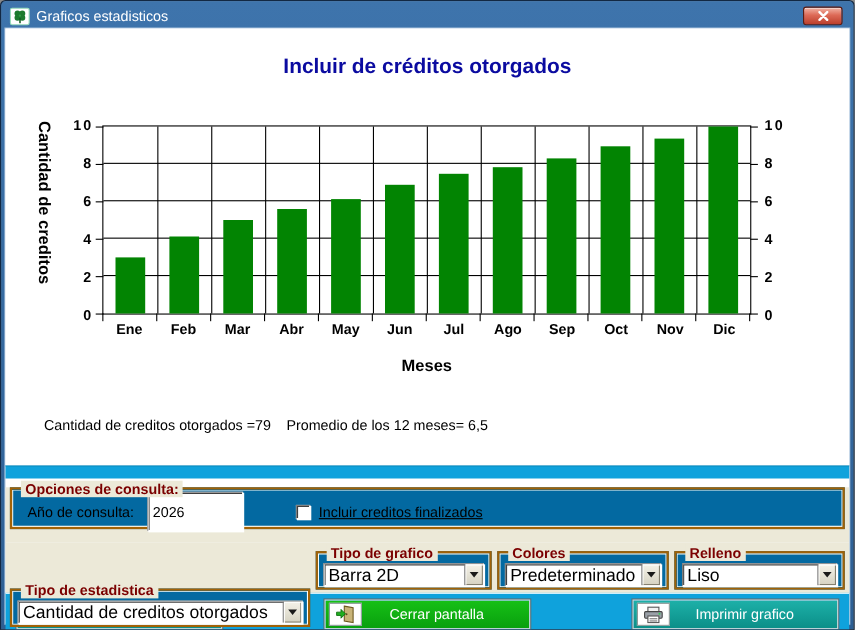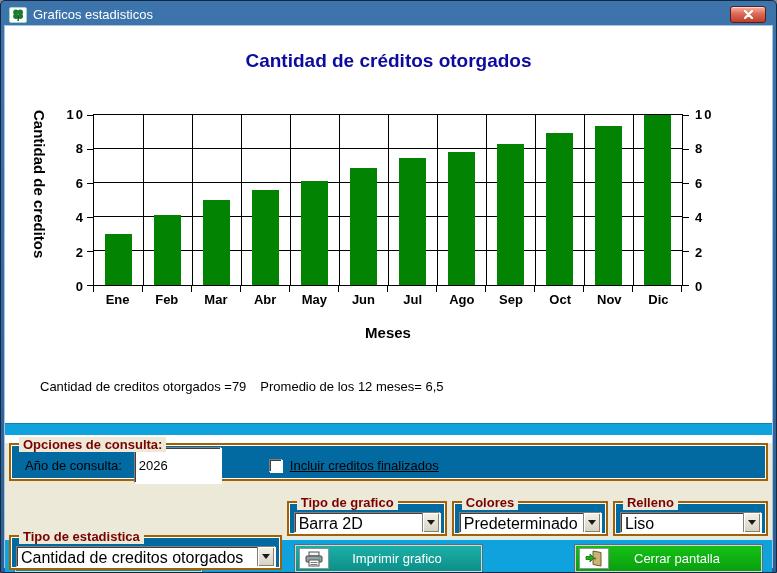--- a/index.html
+++ b/index.html
@@ -119,21 +119,21 @@
     <span class="close-btn">
       <svg width="11" height="9" viewBox="0 0 11 9">
         <path d="M2 1 L9 8 M9 1 L2 8" stroke="#ffffff" stroke-width="2.2" stroke-linecap="round"></path>
       </svg>
     </span>
   </div>
 
   <div class="client">
 
     <div class="chart-section">
-      <div class="chart-title">Cantidad de créditos otorgados</div>
+      <div class="chart-title">Incluir de créditos otorgados</div>
       <div class="y-axis-title">Cantidad de creditos</div>
       <div class="plot">
           <div class="gridline-h" style="bottom: 20%;"></div>
           <div class="gridline-h" style="bottom: 40%;"></div>
           <div class="gridline-h" style="bottom: 60%;"></div>
           <div class="gridline-h" style="bottom: 80%;"></div>
           <div class="gridline-v" style="left: 8.33333%;"></div>
           <div class="gridline-v" style="left: 16.6667%;"></div>
           <div class="gridline-v" style="left: 25%;"></div>
           <div class="gridline-v" style="left: 33.3333%;"></div>
@@ -278,39 +278,39 @@
         <span class="btn-icon-chip">
           <svg width="17" height="16" viewBox="0 0 17 16">
             <rect x="1" y="9" width="4" height="6" fill="#e08a26" stroke="#9c5a10" stroke-width="0.5"></rect>
             <rect x="6" y="6" width="4" height="9" fill="#3aa33a" stroke="#1e6e1e" stroke-width="0.5"></rect>
             <rect x="11" y="2" width="4" height="13" fill="#2f9fe0" stroke="#1a6ea8" stroke-width="0.5"></rect>
             <rect x="0" y="15" width="17" height="1" fill="#888"></rect>
           </svg>
         </span>
         <span class="btn-label">Cerrar grafico</span>
       </div>
+      <div class="action-btn btn-green">
+        <span class="btn-icon-chip">
+          <svg width="18" height="17" viewBox="0 0 18 17">
+            <polygon points="8,1 16,2.5 16,16 8,14.5" fill="#c8b478" stroke="#6e5a20" stroke-width="1"></polygon>
+            <circle cx="10" cy="8.5" r="0.9" fill="#5a4a18"></circle>
+            <polygon points="1,6.5 5,6.5 5,4 9,8 5,12 5,9.5 1,9.5" fill="#1fae1f" stroke="#0c6e0c" stroke-width="0.8"></polygon>
+          </svg>
+        </span>
+        <span class="btn-label">Cerrar pantalla</span>
+      </div>
       <div class="action-btn btn-teal">
         <span class="btn-icon-chip">
           <svg width="18" height="16" viewBox="0 0 18 16">
             <rect x="4" y="1" width="10" height="4" fill="#f2f2f2" stroke="#555" stroke-width="1"></rect>
             <rect x="1" y="5" width="16" height="6" rx="1" fill="#9aa0a8" stroke="#444" stroke-width="1"></rect>
             <rect x="4" y="9" width="10" height="6" fill="#fff" stroke="#555" stroke-width="1"></rect>
             <rect x="5.5" y="11" width="7" height="1" fill="#777"></rect>
             <rect x="5.5" y="13" width="7" height="1" fill="#777"></rect>
             <circle cx="14.5" cy="7" r="0.9" fill="#3c5"></circle>
           </svg>
         </span>
         <span class="btn-label">Imprimir grafico</span>
       </div>
-      <div class="action-btn btn-green">
-        <span class="btn-icon-chip">
-          <svg width="18" height="17" viewBox="0 0 18 17">
-            <polygon points="8,1 16,2.5 16,16 8,14.5" fill="#c8b478" stroke="#6e5a20" stroke-width="1"></polygon>
-            <circle cx="10" cy="8.5" r="0.9" fill="#5a4a18"></circle>
-            <polygon points="1,6.5 5,6.5 5,4 9,8 5,12 5,9.5 1,9.5" fill="#1fae1f" stroke="#0c6e0c" stroke-width="0.8"></polygon>
-          </svg>
-        </span>
-        <span class="btn-label">Cerrar pantalla</span>
-      </div>
     </div>
 
   </div>
 </div>
 
 </body></html>

